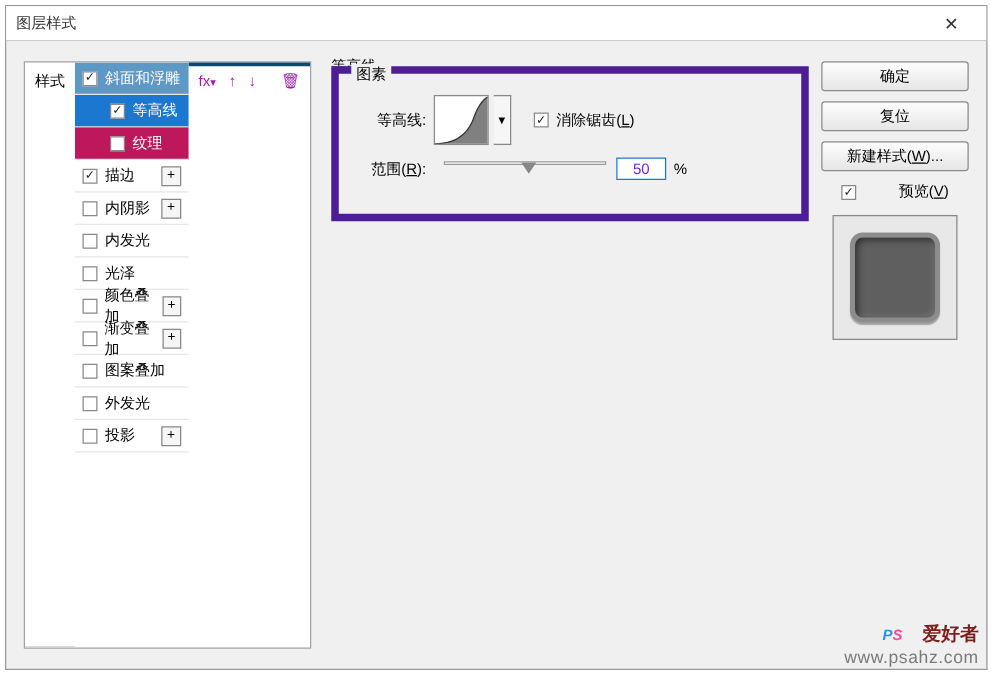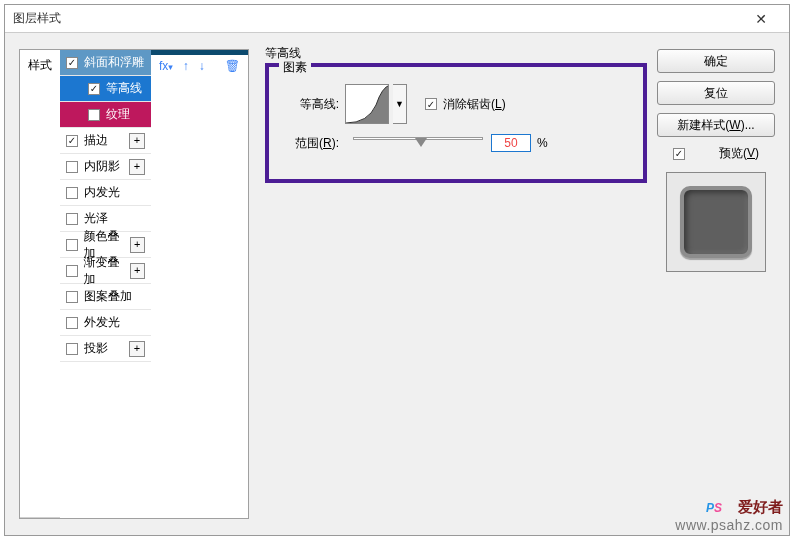--- a/index.html
+++ b/index.html
@@ -16,36 +16,36 @@
 .row .plus { margin-left: auto; width: 16px; height: 16px; border: 1px solid #888; background: #f6f6f6; display: flex; align-items: center; justify-content: center; font-size: 11px; line-height: 1; }
 .row .cb { width: 12px; height: 12px; border: 1px solid #888; background: #fff; margin-right: 6px; display: inline-flex; align-items: center; justify-content: center; font-size: 10px; }
 .row .cb.checked::after { content: "✓"; color: #222; font-size: 10px; line-height: 1; }
 .row.sel1 { background: #5e98c5; color: #fff; }
 .row.sel1 .cb { background: #fff; }
 .row.active { background: #1c77d0; color: #fff; }
 .row.active .cb { background: #fff; }
 .row.sel2 { background: #be185d; color: #fff; }
 .row.sel2 .cb { background: #fff; }
 .row.indent { padding-left: 28px; }
-.style-footer { height: 26px; border-top: 5px solid #0c4a6e; display: flex; align-items: center; padding: 0 8px; gap: 10px; color: #3b82f6; }
+.style-footer { height: 26px; border-top: 3px solid #0c4a6e; display: flex; align-items: center; padding: 0 8px; gap: 10px; color: #a21caf; }
 .style-footer .spacer { flex: 1; }
 .content { position: absolute; left: 260px; top: 14px; width: 382px; bottom: 16px; }
-.fieldset { border: 4px solid #4c1d95; padding: 14px 16px 20px 16px; margin-top: 16px; position: relative; }
+.fieldset { border: 6px solid #4c1d95; padding: 14px 16px 20px 16px; margin-top: 6px; position: relative; }
 .fieldset .legend { position: absolute; top: -8px; left: 10px; background: #f0f0f0; padding: 0 4px; }
 .field-row { display: flex; align-items: center; height: 32px; }
 .label { width: 60px; text-align: right; padding-right: 6px; }
 .contour-thumb { width: 44px; height: 40px; border: 1px solid #888; background: #fff; position: relative; overflow: hidden; margin-right: 4px; }
 .contour-thumb svg { position: absolute; left: 0; top: 0; }
 .contour-dd { width: 14px; height: 40px; border: 1px solid #888; border-left: none; background: #f6f6f6; display: flex; align-items: center; justify-content: center; margin-right: 18px; }
 .chk { width: 12px; height: 12px; border: 1px solid #888; background: #fff; margin-right: 6px; display: inline-flex; align-items: center; justify-content: center; }
 .chk.checked::after { content: "✓"; color: #222; font-size: 10px; }
 .slider { position: relative; width: 130px; height: 18px; margin: 0 8px; }
 .slider .track { position: absolute; left: 0; right: 0; top: 3px; height: 3px; background: #fff; border: 1px solid #999; }
 .slider .thumb { position: absolute; top: 4px; left: 62px; width: 0; height: 0; border-left: 6px solid transparent; border-right: 6px solid transparent; border-top: 9px solid #888; }
-.numbox { width: 40px; height: 18px; border: 1px solid #1c77d0; background: #fff; text-align: center; color: #ef4444; display: inline-block; line-height: 16px; }
+.numbox { width: 40px; height: 18px; border: 1px solid #1c77d0; background: #fff; text-align: center; color: #6d28d9; display: inline-block; line-height: 16px; }
 .sidebar { position: absolute; right: 14px; top: 16px; width: 118px; }
 .btn { display: block; width: 100%; height: 24px; margin-bottom: 8px; border: 1px solid #8a8a8a; background: linear-gradient(#fdfdfd, #e6e6e6); border-radius: 3px; text-align: center; line-height: 22px; cursor: pointer; }
 .preview-chk { display: flex; align-items: center; justify-content: center; margin: 6px 0 10px 0; gap: 28px; }
 .preview-box { width: 100px; height: 100px; border: 1px solid #888; background: #e8e8e8; margin: 0 auto; display: flex; align-items: center; justify-content: center; }
 .preview-inner { width: 72px; height: 72px; background: #5f5f5f; border: 4px solid #8d8d8d; border-radius: 10px; box-shadow: inset 2px 2px 6px rgba(0,0,0,.5), inset -2px -2px 4px rgba(255,255,255,.15), 0 2px 1px rgba(0,0,0,.3); }
 .section-title { position: absolute; left: 260px; top: 12px; }
 .wm-wrap { position: absolute; right: 10px; bottom: 6px; text-align: right; }
 .wm-wrap .line1 { font-size: 18px; font-weight: bold; font-style: italic; }
 .wm-wrap .line1 .p { color: #2795e6; }
 .wm-wrap .line1 .s { color: #f04e9a; }

